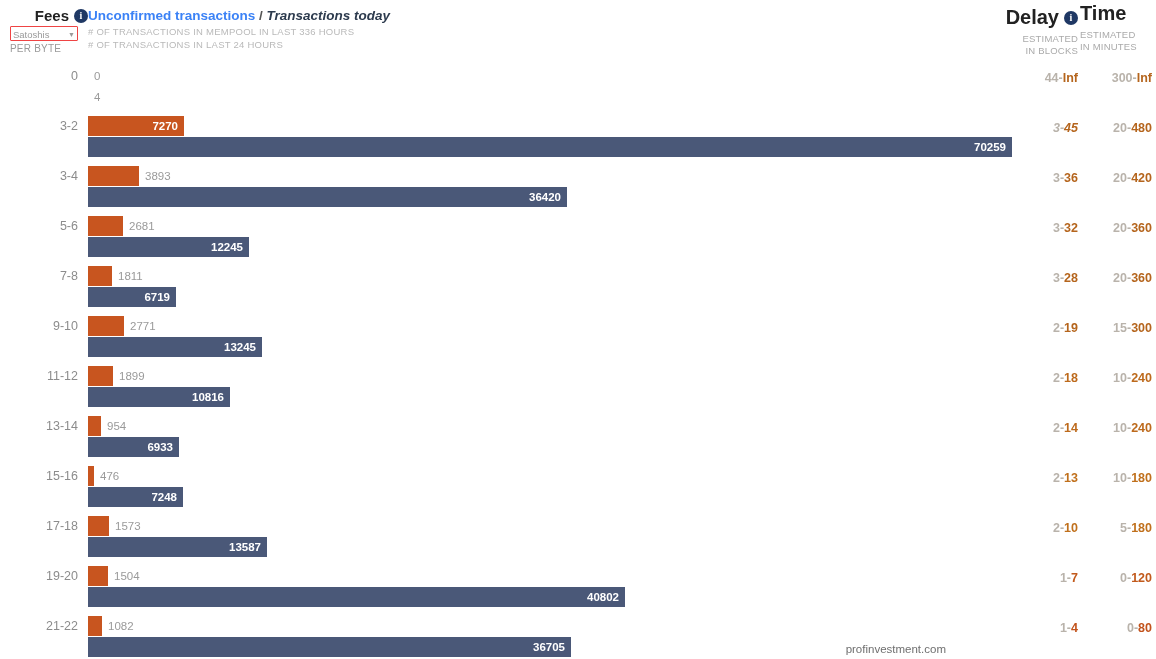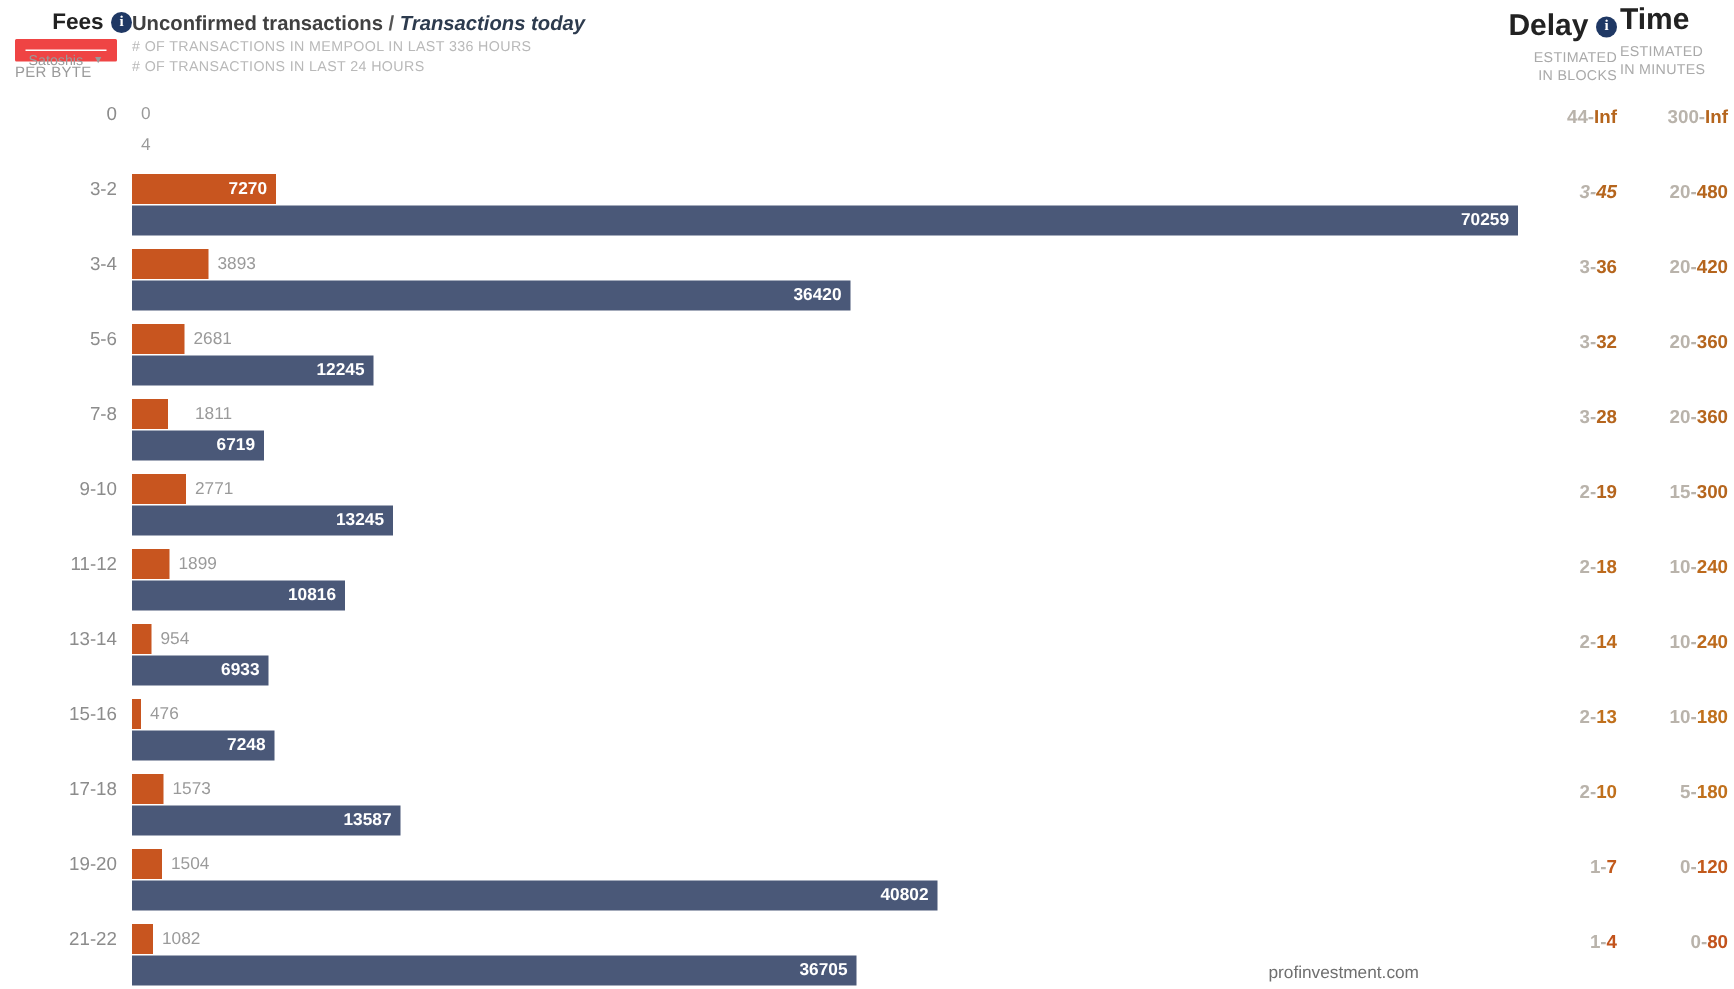--- a/index.html
+++ b/index.html
@@ -13,29 +13,29 @@
   
   #header{position:absolute;left:0;top:0;width:1156px;height:58px;}
 
   .fees-block{position:absolute;left:8px;top:6px;width:80px;text-align:right;}
   .fees-title{font-size:15px;font-weight:bold;color:#222;display:inline-block;vertical-align:middle;}
   .info-icon{display:inline-block;vertical-align:middle;margin-left:5px;
     width:14px;height:14px;border-radius:50%;background:#1f3864;
     color:#fff;font-size:10px;font-weight:bold;line-height:14px;text-align:center;
     font-family:"Liberation Serif",serif;}
   .fee-select{position:absolute;left:10px;top:26px;width:68px;height:15px;
-    border:7px solid #ef4444;background:#fff;border-radius:1px;
+    border:1px solid #ef4444;background:#fff;border-radius:1px;
     font-size:9.5px;color:#9a9a9a;line-height:15px;padding:0 2px;box-sizing:border-box;}
   .fee-select .caret{float:right;font-size:7px;color:#9a9a9a;line-height:15px;}
   .per-byte{position:absolute;left:10px;top:43px;width:70px;text-align:left;
     font-size:10px;color:#9a9a9a;letter-spacing:.2px;}
 
   .legend{position:absolute;left:88px;top:8px;}
   .legend-line1{font-size:13.5px;font-weight:bold;white-space:nowrap;}
-  .lg-green{color:#404040;text-align:center;}
+  .lg-green{color:#3b82f6;text-align:center;}
   .lg-slash{color:#555;font-weight:bold;}
   .lg-dark{color:#2d3b4e;font-style:italic;}
   .legend-sub{font-size:9.5px;color:#b9b9b9;letter-spacing:.25px;margin-top:3px;white-space:nowrap;}
   .legend-sub.s2{margin-top:2px;}
 
   .col-delay{position:absolute;left:1000px;top:6px;width:78px;text-align:right;}
   .col-time{position:absolute;left:1080px;top:2px;width:72px;text-align:left;}
   .col-title{font-size:20px;font-weight:bold;color:#222;display:inline-block;vertical-align:middle;}
   .col-sub{font-size:9.5px;color:#aaaaaa;letter-spacing:.2px;line-height:12px;margin-top:4px;}
 
@@ -160,21 +160,21 @@
         </div>
       </div>
       <div class="delay-cell" style="color: rgb(181, 101, 29);"><span class="lo">3-</span>32</div>
       <div class="time-cell" style="color: rgb(181, 101, 29);"><span class="lo">20-</span>360</div>
     </div>
     <div class="row">
       <div class="row-label">7-8</div>
       <div class="bars">
         <div class="bar-wrap">
           <div class="bar" style="width: 24px; background: rgb(200, 85, 31);"></div>
-          <div class="bar-val outside" style="left: 36px;">1811</div>
+          <div class="bar-val outside" style="left: 24px;">1811</div>
         </div>
         <div class="bar-wrap">
           <div class="bar" style="width: 88px; background: rgb(74, 88, 120);"></div>
           <div class="bar-val inside" style="right: 842px;">6719</div>
         </div>
       </div>
       <div class="delay-cell" style="color: rgb(181, 101, 29);"><span class="lo">3-</span>28</div>
       <div class="time-cell" style="color: rgb(181, 101, 29);"><span class="lo">20-</span>360</div>
     </div>
     <div class="row">

